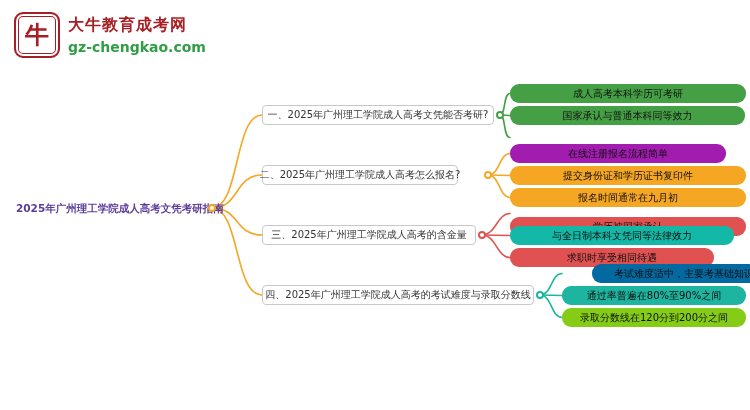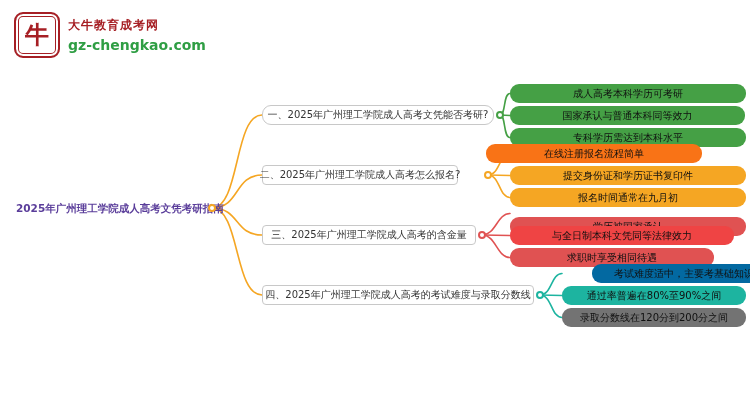--- a/index.html
+++ b/index.html
@@ -10,21 +10,21 @@
   .links{position:absolute;left:0;top:0;width:750px;height:410px;}
   .links path{fill:none;stroke-width:1.6px;stroke-linecap:round;}
 
   .logo{position:absolute;left:14px;top:12px;display:flex;align-items:center;gap:8px;}
   .logo-icon{
     width:42px;height:42px;border:2px solid #a61f24;border-radius:9px;
     color:#a61f24;display:flex;align-items:center;justify-content:center;
     font-size:24px;font-weight:bold;background:#fff;box-shadow:inset 0 0 0 2px #fff, inset 0 0 0 3px #a61f24;
   }
   .logo-text{display:flex;flex-direction:column;}
-  .logo-title{color:#a61f24;font-weight:bold;font-size:12px;letter-spacing:1px;}
+  .logo-title{color:#a61f24;font-weight:bold;font-size:16px;letter-spacing:1px;}
   .logo-domain{color:#2f9e44;font-size:14px;font-weight:bold;margin-top:3px;}
 
   .root{
     position:absolute;left:16px;top:202px;color:#5a3d9a;
     font-size:10.5px;font-weight:bold;white-space:nowrap;
   }
 
   .branch{
     position:absolute;height:20px;background:#ffffff;border:1px solid #c8c8c8;
     border-radius:4px;font-size:10px;color:#333333;display:flex;align-items:center;
@@ -73,37 +73,36 @@
     <div class="logo-icon">牛</div>
     <div class="logo-text">
       <div class="logo-title">大牛教育成考网</div>
       <div class="logo-domain">gz-chengkao.com</div>
     </div>
   </div>
 
   <div class="root">2025年广州理工学院成人高考文凭考研指南</div>
   <div class="dot" style="left: 208px; top: 204px; border-color: rgb(245, 166, 35);"></div>
 
-  <div class="branch" style="left:262px;top:105px;width:232px;border-radius:9px;">一、2025年广州理工学院成人高考文凭能否考研?</div>
+  <div class="branch" style="left:262px;top:105px;width:232px;">一、2025年广州理工学院成人高考文凭能否考研?</div>
   <div class="dot" style="left: 496px; top: 111px; border-color: rgb(69, 160, 69);"></div>
   <div class="leaf" style="left: 510px; top: 84px; width: 236px; background-color: rgb(69, 160, 69);">成人高考本科学历可考研</div>
   <div class="leaf" style="left: 510px; top: 106px; width: 235px; background-color: rgb(69, 160, 69);">国家承认与普通本科同等效力</div>
-  <div class="leaf" style="left: 510px; top: 128px; width: 236px; background-color: rgb(69, 160, 69);">专科学历需达到本科水平</div>
 
   <div class="branch" style="left:262px;top:165px;width:196px;">二、2025年广州理工学院成人高考怎么报名?</div>
   <div class="dot" style="left: 484px; top: 171px; border-color: rgb(245, 166, 35);"></div>
-  <div class="leaf" style="left: 486px; top: 144px; width: 216px; background-color: #f97316;">在线注册报名流程简单</div>
+  <div class="leaf" style="left: 510px; top: 144px; width: 216px; background-color: #a21caf;">在线注册报名流程简单</div>
   <div class="leaf" style="left: 510px; top: 166px; width: 236px; background-color: rgb(245, 166, 35);">提交身份证和学历证书复印件</div>
   <div class="leaf" style="left: 510px; top: 188px; width: 236px; background-color: rgb(245, 166, 35);">报名时间通常在九月初</div>
 
   <div class="branch" style="left:262px;top:225px;width:214px;">三、2025年广州理工学院成人高考的含金量</div>
   <div class="dot" style="left: 478px; top: 231px; border-color: rgb(224, 82, 82);"></div>
   <div class="leaf" style="left: 510px; top: 204px; width: 236px; background-color: rgb(224, 82, 82); margin-top: 13px;">学历被国家承认</div>
-  <div class="leaf" style="left: 510px; top: 226px; width: 224px; background-color: #ef4444;">与全日制本科文凭同等法律效力</div>
+  <div class="leaf" style="left: 510px; top: 226px; width: 224px; background-color: #14b8a6;">与全日制本科文凭同等法律效力</div>
   <div class="leaf" style="left: 510px; top: 248px; width: 204px; background-color: rgb(224, 82, 82);">求职时享受相同待遇</div>
 
   <div class="branch" style="left:262px;top:285px;width:272px;">四、2025年广州理工学院成人高考的考试难度与录取分数线</div>
   <div class="dot" style="left: 536px; top: 291px; border-color: rgb(29, 180, 160);"></div>
   <div class="leaf" style="left: 592px; top: 264px; width: 184px; background-color: #0369a1;">考试难度适中，主要考基础知识</div>
   <div class="leaf" style="left: 562px; top: 286px; width: 184px; background-color: rgb(29, 180, 160);">通过率普遍在80%至90%之间</div>
-  <div class="leaf" style="left: 562px; top: 308px; width: 184px; background-color: #737373;">录取分数线在120分到200分之间</div>
+  <div class="leaf" style="left: 562px; top: 308px; width: 184px; background-color: #84cc16;">录取分数线在120分到200分之间</div>
 
 </div>
 
 </body></html>

